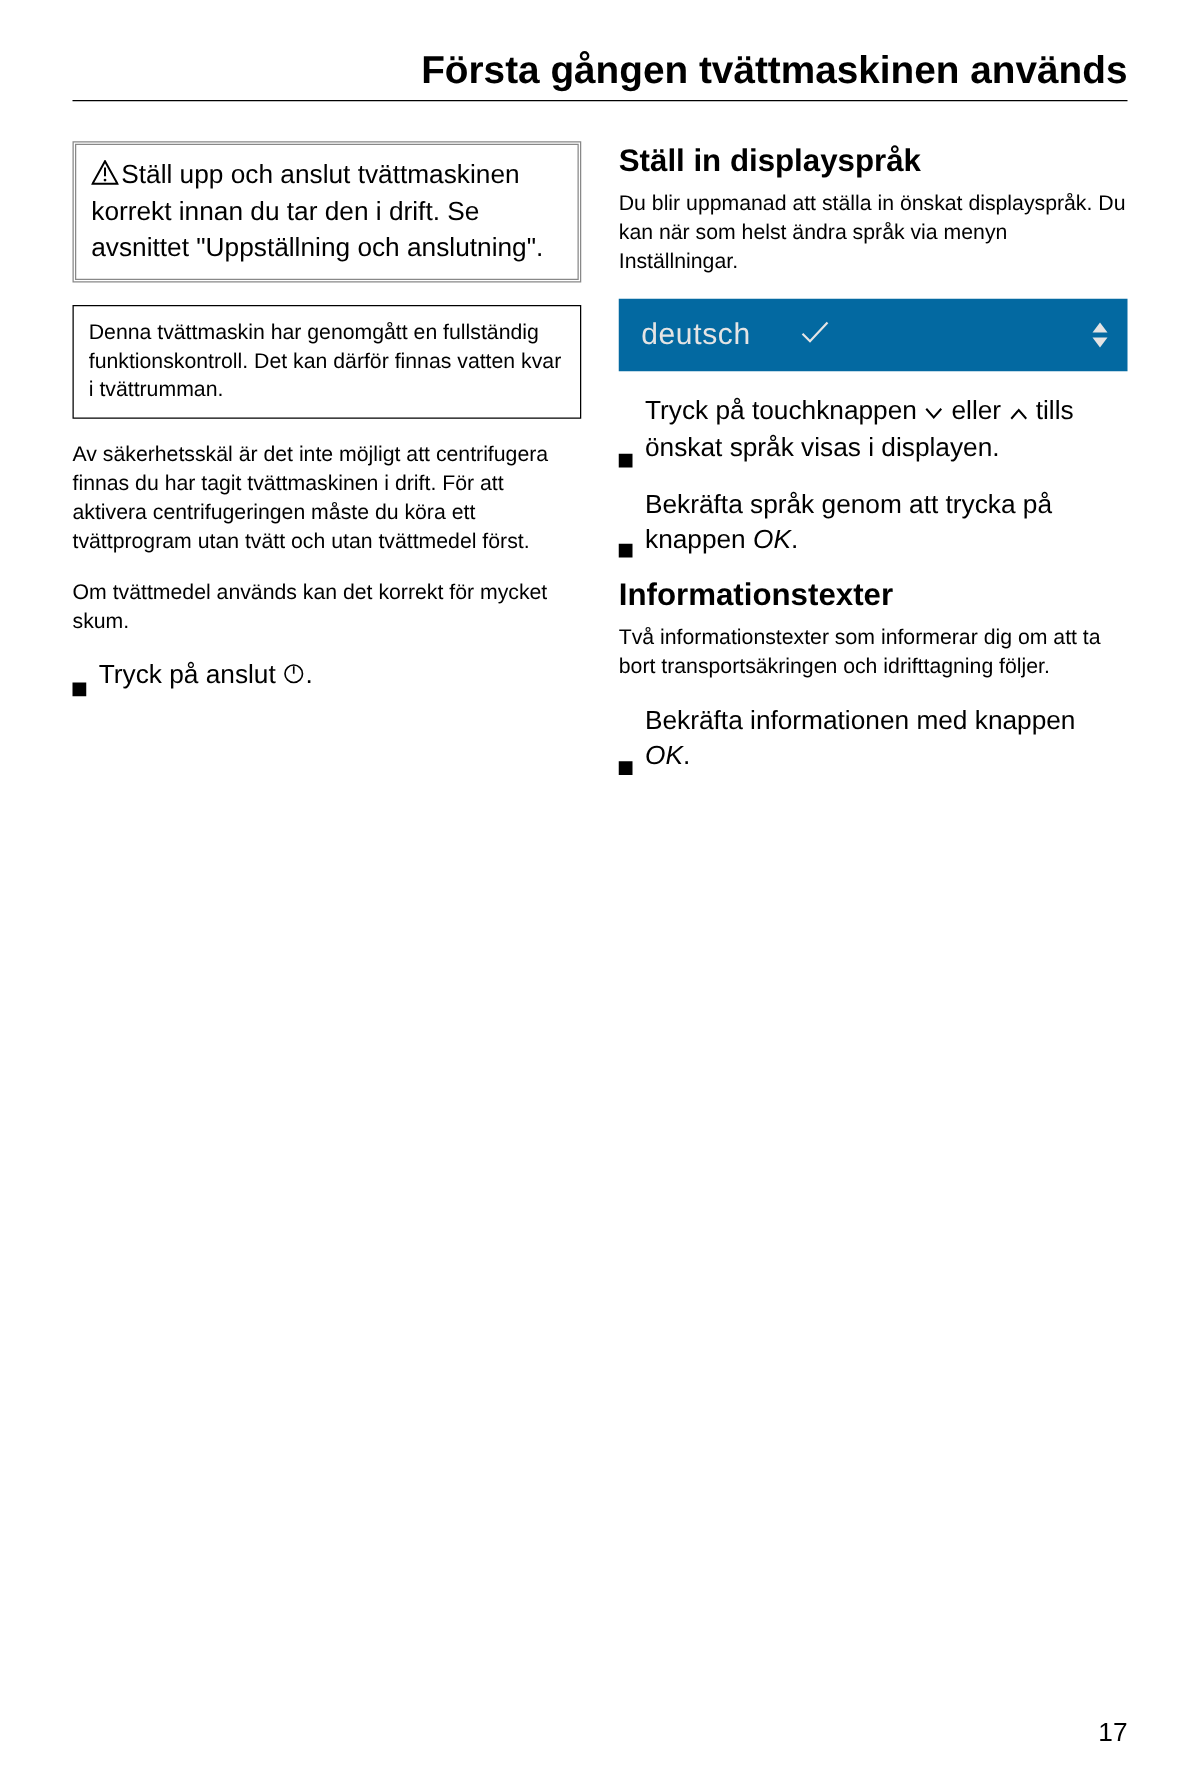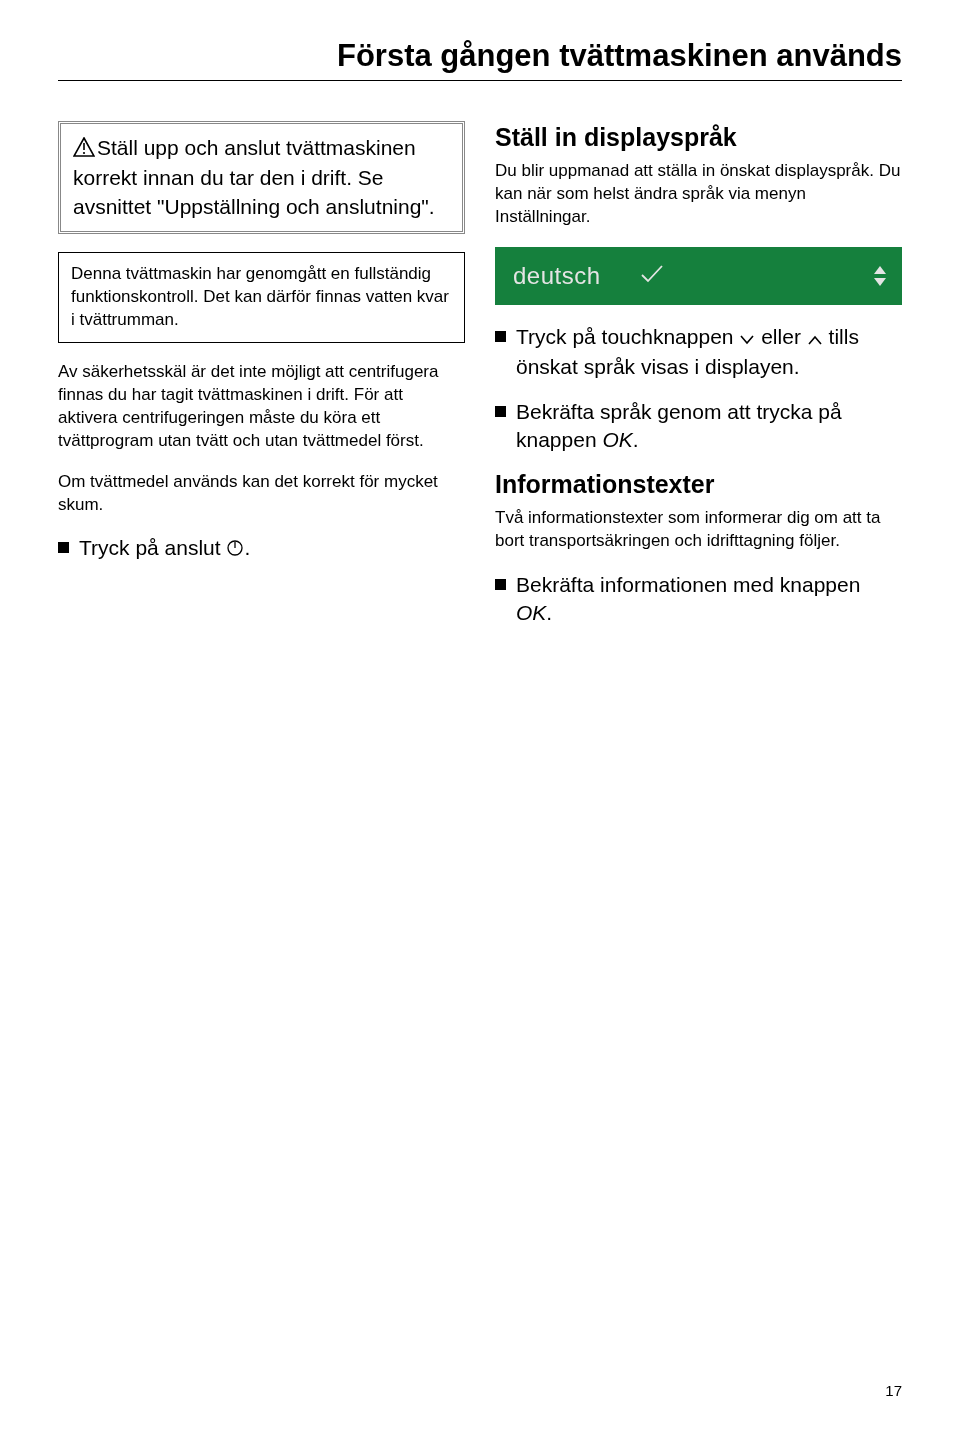--- a/index.html
+++ b/index.html
@@ -15,29 +15,28 @@
       min-height: 1429px;
       padding: 38px 58px 30px 58px;
       position: relative;
     }
     .page-title {
       font-size: 31px;
       font-weight: bold;
       text-align: right;
       border-bottom: 1.5px solid #000;
       padding-bottom: 6px;
-      margin-bottom: 12px;
+      margin-bottom: 32px;
     }
     .columns {
       display: flex;
       gap: 30px;
     }
     .col {
       width: 50%;
-      margin-top: 28px;
     }
     .warning-box {
       border: 3px double #888;
       padding: 10px 12px;
       margin-bottom: 18px;
       font-size: 21px;
       line-height: 1.35;
     }
     .warning-icon {
       display: inline-block;
@@ -51,41 +50,41 @@
       font-size: 17px;
       line-height: 1.35;
     }
     p.body {
       font-size: 17px;
       line-height: 1.35;
       margin-bottom: 18px;
     }
     .bullet-item {
       display: flex;
-      align-items: flex-start;
+      align-items: flex-end;
       font-size: 21px;
       line-height: 1.35;
       margin-bottom: 16px;
     }
     .bullet-square {
       width: 11px;
       height: 11px;
       background: #000;
       flex-shrink: 0;
       margin-top: 8px;
       margin-right: 10px;
     }
     .section-heading {
       font-size: 25px;
       font-weight: bold;
       margin-bottom: 8px;
       margin-top: 2px;
     }
     .display-panel {
-      background: #15803d;
+      background: #0369a1;
       color: #e4e4e4;
       width: 100%;
       height: 58px;
       display: flex;
       align-items: center;
       padding: 0 14px 0 18px;
       margin-bottom: 18px;
       font-family: Helvetica, Arial, sans-serif;
       font-weight: 300;
       letter-spacing: 0.5px;
@@ -112,21 +111,21 @@
       display: inline-block;
       vertical-align: -2px;
     }
     .italic {
       font-style: italic;
     }
     .page-number {
       position: absolute;
       bottom: 30px;
       right: 58px;
-      font-size: 15px;
+      font-size: 21px;
     }
   </style>
 </head>
 <body>
 
 <h1 class="page-title">Första gången tvättmaskinen används</h1>
 
 <div class="columns">
 
   <div class="col">

